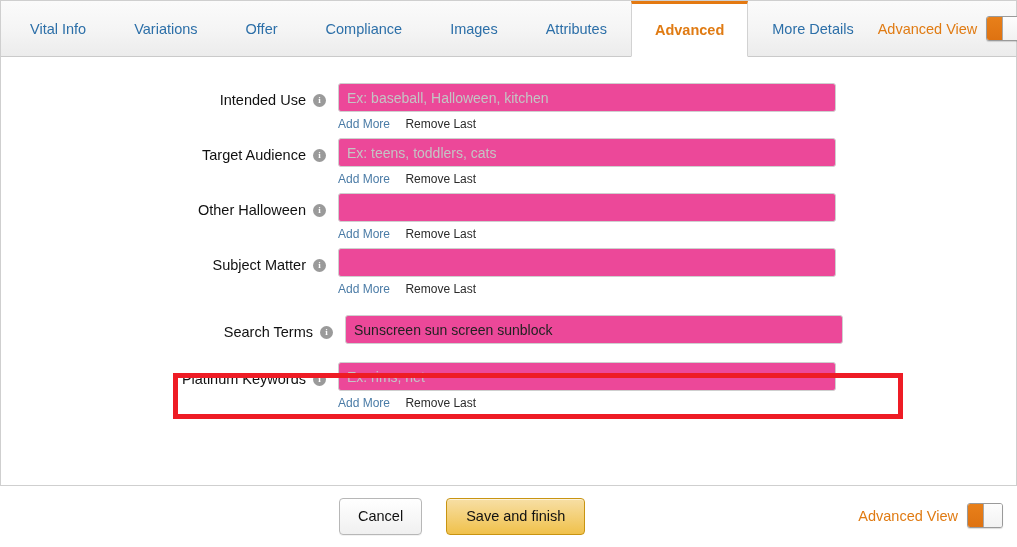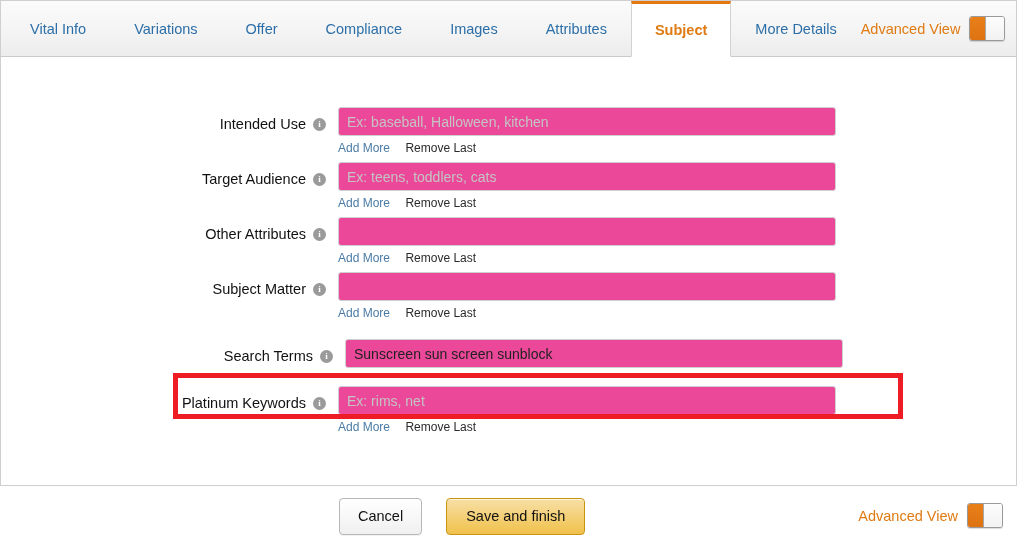--- a/index.html
+++ b/index.html
@@ -107,21 +107,20 @@
     border-left: 1px solid #cfcfcf;
     border-right: 1px solid #cfcfcf;
     border-bottom: 1px solid #cfcfcf;
     height: 429px;
     box-sizing: border-box;
     padding-top: 26px;
   }
 
   .form {
     width: 100%;
-    margin-top: 24px;
   }
   .row {
     display: flex;
     align-items: flex-start;
     margin-bottom: 6px;
   }
   .label-cell {
     width: 325px;
     text-align: right;
     padding-right: 0;
@@ -276,21 +275,21 @@
     <div class="tab">
       <span>Compliance</span>
     </div>
     <div class="tab">
       <span>Images</span>
     </div>
     <div class="tab">
       <span>Attributes</span>
     </div>
     <div class="tab active">
-      <span>Subject</span>
+      <span>Advanced</span>
     </div>
     <div class="tab">
       <span>More Details</span>
     </div>
 
     <div class="adv-view-top">
       <span class="adv-label">Advanced View</span>
       <span class="toggle">
         <span class="half-on"></span>
         <span class="half-off"></span>
@@ -325,21 +324,21 @@
           <input class="txt" type="text" placeholder="Ex: teens, toddlers, cats" style="">
           <div class="links">
             <span class="link-add">Add More</span>
             <span class="link-remove">Remove Last</span>
           </div>
         </div>
       </div>
 
       <div class="row">
         <div class="label-cell">
-          <span class="label-text">Other Attributes</span>
+          <span class="label-text">Other Halloween</span>
           <span class="info-icon">i</span>
         </div>
         <div class="field-cell">
           <input class="txt" type="text" placeholder="" style="">
           <div class="links">
             <span class="link-add">Add More</span>
             <span class="link-remove">Remove Last</span>
           </div>
         </div>
       </div>

